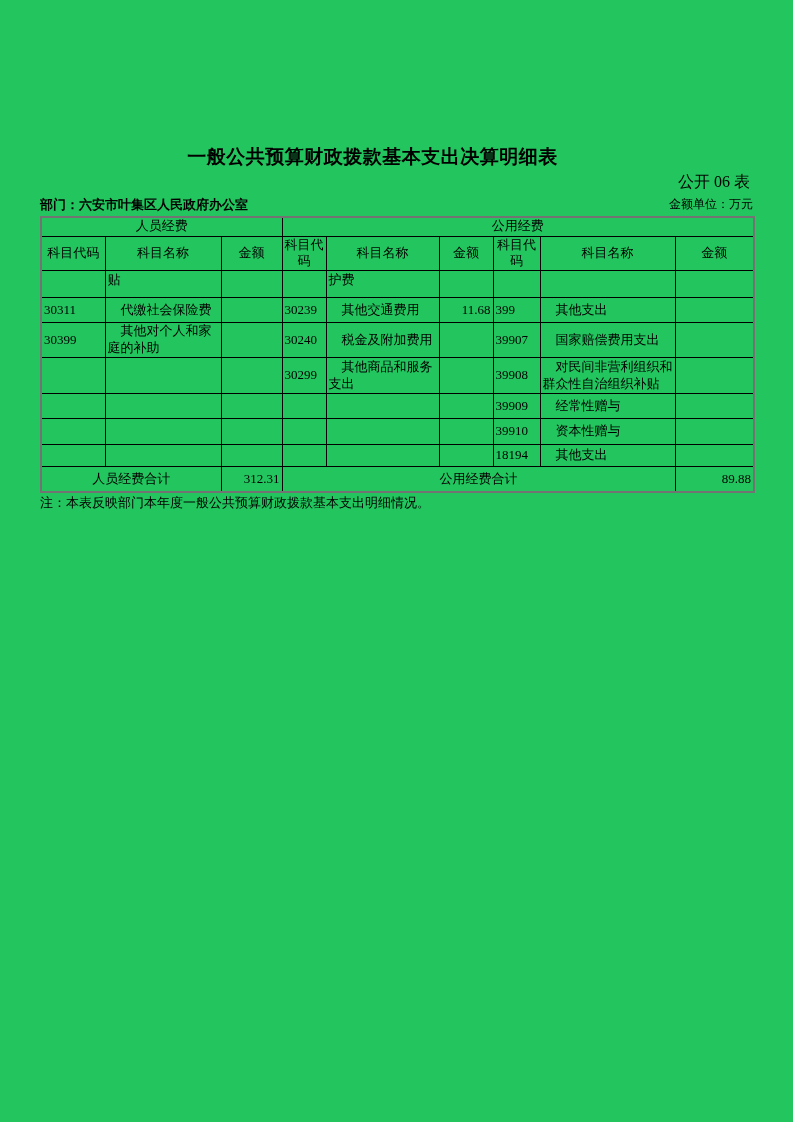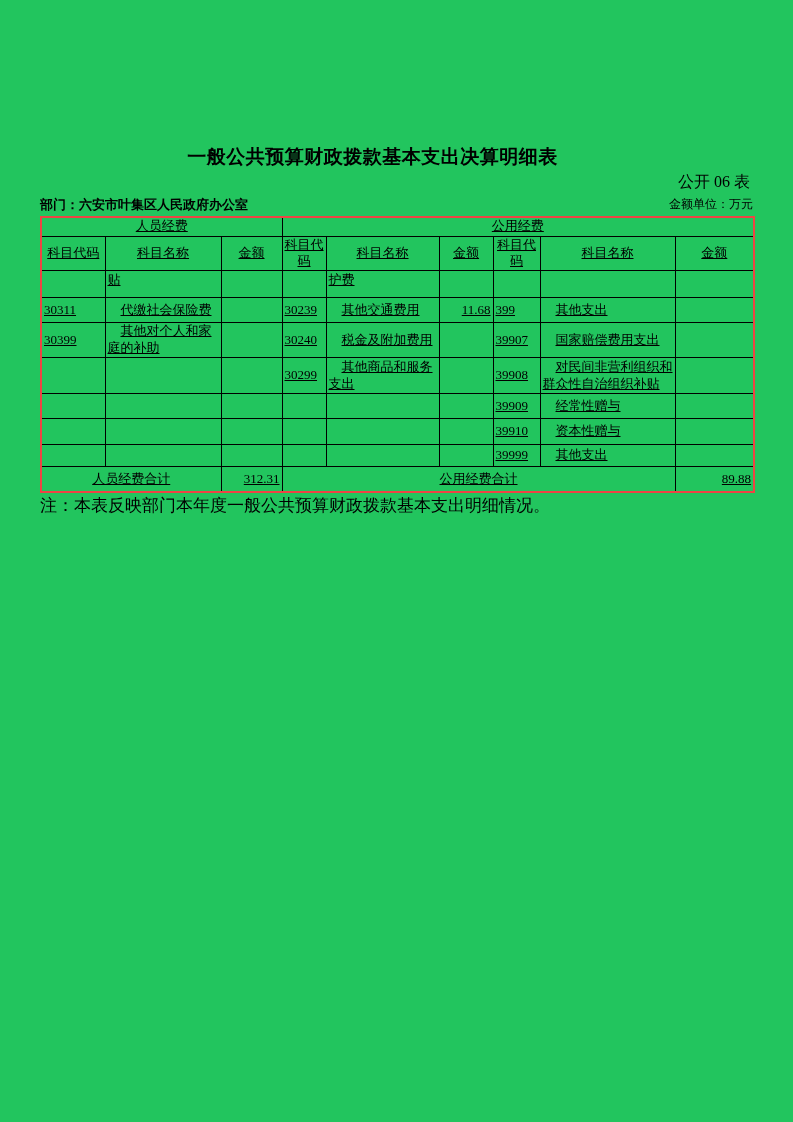--- a/index.html
+++ b/index.html
@@ -55,22 +55,21 @@
     padding-bottom: 1px;
   }
   table.budget {
     position: absolute;
     top: 216px;
     left: 40px;
     width: 713px;
     border-collapse: collapse;
     table-layout: fixed;
     font-size: 13px;
-    border: 2px solid #ef4444;
-    text-decoration: underline;
+    border: 2px solid #737373;
   }
   table.budget th,
   table.budget td {
     border: 1px solid #000;
     padding: 0 2px;
     vertical-align: middle;
     line-height: 1.3;
     overflow: hidden;
     word-break: break-all;
   }
@@ -93,21 +92,21 @@
   td.name { text-align: left; text-indent: 1em; padding-left: 1px; padding-right: 1px; }
   td.amount { text-align: right; padding-right: 2px; }
   tr.continuation td { vertical-align: top; padding-top: 1px; }
   tr.continuation td.name { text-indent: 0; }
   td.total-label { text-align: center; }
   .note {
     position: absolute;
     top: 494px;
     left: 40px;
     width: 713px;
-    font-size: 17px;
+    font-size: 13px;
   }
 </style>
 </head>
 <body>
 
 <div class="page">
 
   <h1 class="title">一般公共预算财政拨款基本支出决算明细表</h1>
 
   <div class="form-no">公开 06 表</div>
@@ -213,21 +212,21 @@
           <td class="name">资本性赠与</td>
           <td class="amount"></td>
         </tr>
         <tr>
           <td class="code"></td>
           <td class="name"></td>
           <td class="amount"></td>
           <td class="code"></td>
           <td class="name"></td>
           <td class="amount"></td>
-          <td class="code">39999</td>
+          <td class="code">18194</td>
           <td class="name">其他支出</td>
           <td class="amount"></td>
         </tr>
       </tbody>
     <tfoot>
       <tr>
         <td colspan="2" class="total-label">人员经费合计</td>
         <td class="amount">312.31</td>
         <td colspan="5" class="total-label">公用经费合计</td>
         <td class="amount">89.88</td>

